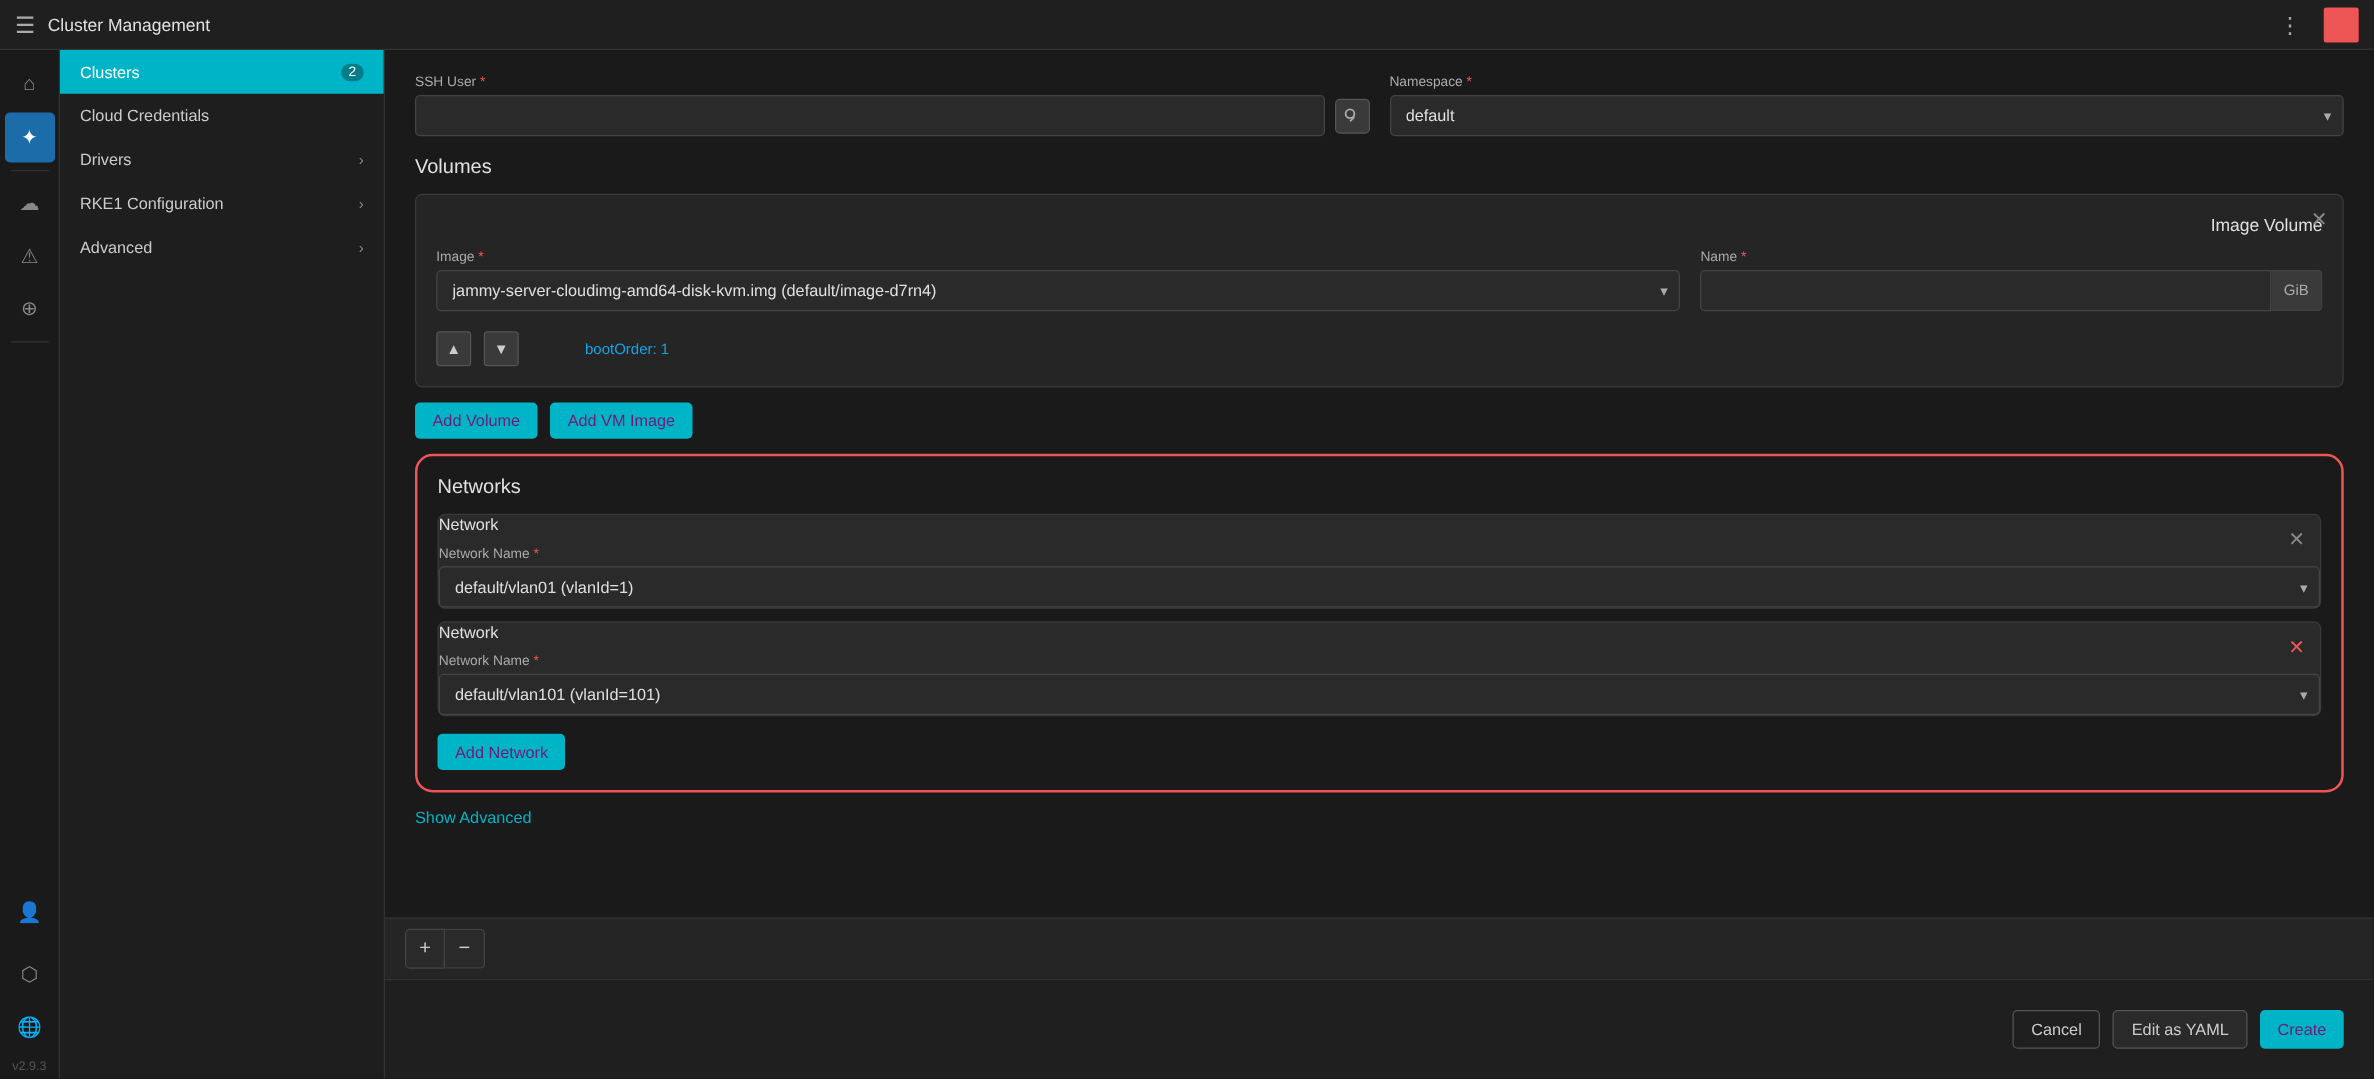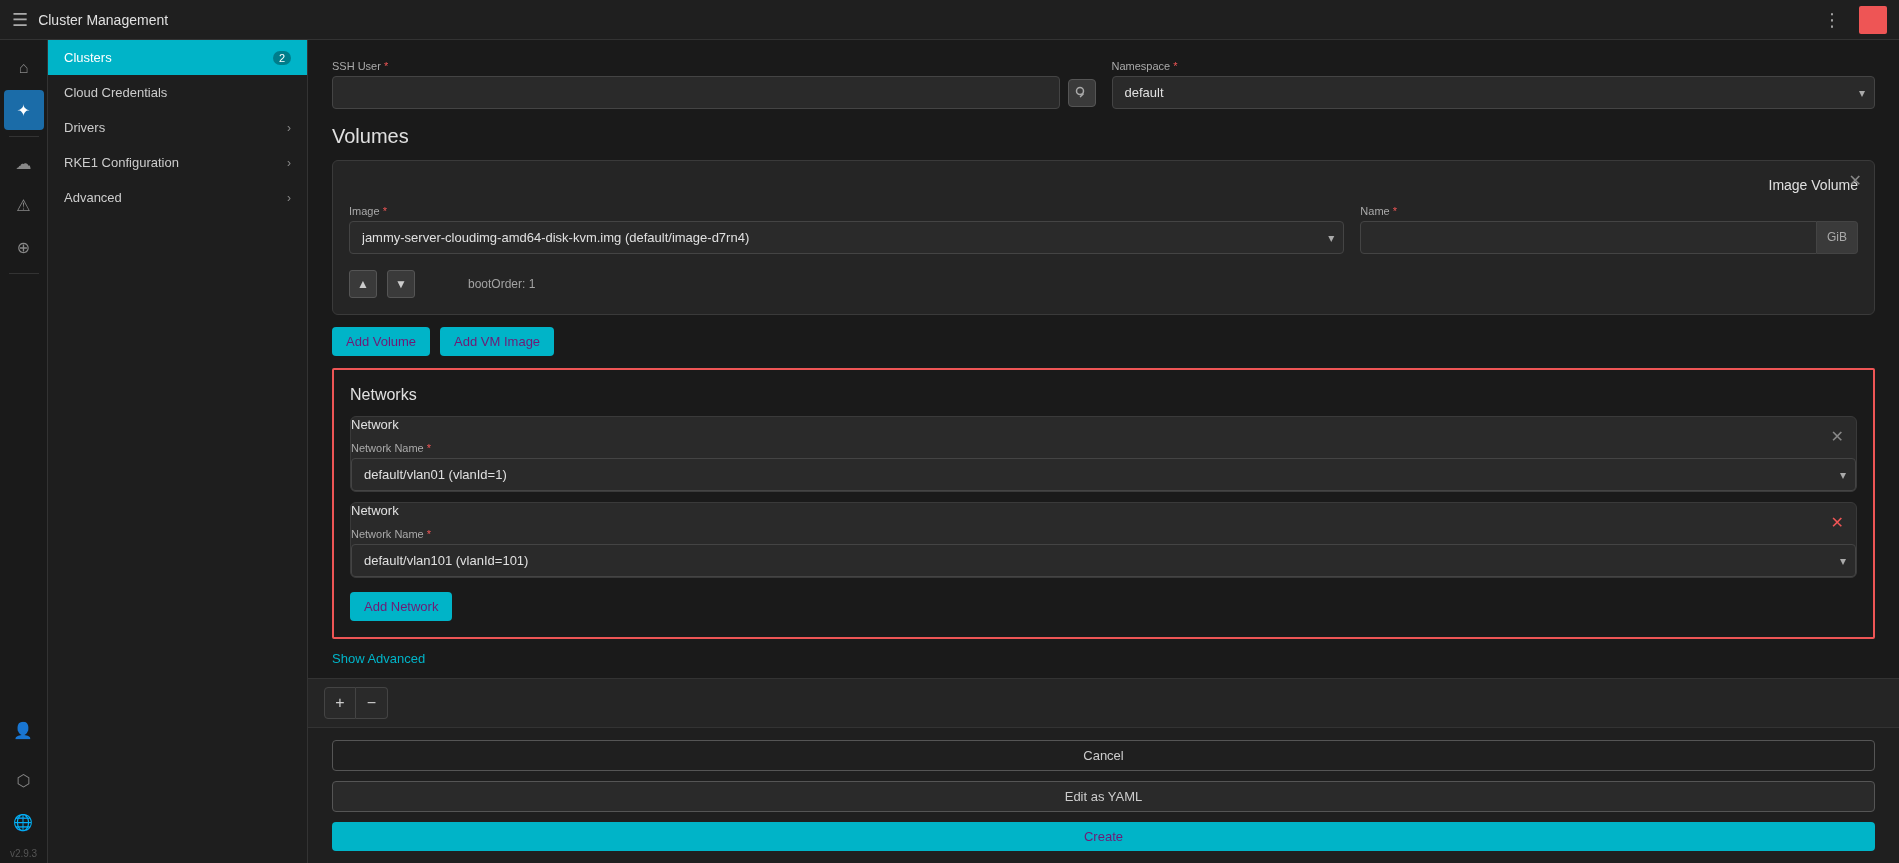--- a/index.html
+++ b/index.html
@@ -41,53 +41,53 @@
     .form-label .required { color: #e55; }
     .form-select { background: #2a2a2a; border: 1px solid #444; border-radius: 4px; color: #e0e0e0; padding: 8px 12px; font-size: 13px; appearance: none; width: 100%; cursor: pointer; }
     .form-input { background: #2a2a2a; border: 1px solid #444; border-radius: 4px; color: #e0e0e0; padding: 8px 12px; font-size: 13px; width: 100%; }
     .form-input-with-suffix { display: flex; }
     .form-input-with-suffix input { flex: 1; border-radius: 4px 0 0 4px; }
     .form-input-suffix { background: #3a3a3a; border: 1px solid #444; border-left: none; padding: 8px 10px; border-radius: 0 4px 4px 0; color: #aaa; font-size: 12px; }
     .select-wrapper { position: relative; }
     .select-wrapper::after { content: '▾'; position: absolute; right: 10px; top: 50%; transform: translateY(-50%); color: #aaa; pointer-events: none; font-size: 12px; }
 
     
-    .section-title { font-size: 20px; color: #e0e0e0; margin-bottom: 12px; margin-top: 8px; }
+    .section-title { font-size: 16px; color: #e0e0e0; margin-bottom: 12px; margin-top: 8px; }
 
     
     .card { background: #252525; border: 1px solid #3a3a3a; border-radius: 6px; padding: 16px; margin-bottom: 12px; position: relative; }
     .card-title { font-size: 14px; color: #e0e0e0; margin-bottom: 12px; text-align: right; }
     .card-close { position: absolute; top: 10px; right: 12px; cursor: pointer; color: #888; font-size: 16px; background: none; border: none; }
     .card-close.red { color: #e55; }
 
     
     .boot-order-row { display: flex; align-items: center; gap: 10px; margin-top: 8px; }
     .arrow-btn { background: #3a3a3a; border: 1px solid #555; color: #ccc; width: 28px; height: 28px; display: flex; align-items: center; justify-content: center; border-radius: 3px; cursor: pointer; font-size: 12px; }
-    .boot-order-text { color: #a3a3a3; font-size: 12px; padding-left: 43px; }
+    .boot-order-text { color: #0ea5e9; font-size: 12px; padding-left: 43px; }
 
     
     .btn { padding: 7px 14px; border-radius: 4px; border: none; cursor: pointer; font-size: 13px; }
     .btn-primary { background: #00b4c8; color: #701a75; }
     .btn-secondary { background: #2a2a2a; border: 1px solid #555; color: #ccc; }
     .btn-outline { background: transparent; border: 1px solid #555; color: #ccc; }
     .btn-row { display: flex; gap: 10px; margin-bottom: 12px; }
 
     
-    .networks-section { border: 2px solid #e55; border-radius: 2px; padding: 16px; margin-bottom: 12px; }
+    .networks-section { border: 2px solid #e55; border-radius: 14px; padding: 16px; margin-bottom: 12px; }
     .networks-title { font-size: 16px; color: #e0e0e0; margin-bottom: 12px; }
 
     
     .network-card { background: #2a2a2a; border: 1px solid #3a3a3a; border-radius: 6px; margin-bottom: 10px; position: relative; }
     .network-card-title { font-size: 13px; color: #e0e0e0; margin-bottom: 10px; }
 
     
     .link-btn { background: none; border: none; color: #00b4c8; cursor: pointer; font-size: 13px; padding: 0; }
 
     
-    .bottom-bar { background: #1f1f1f; border-top: 1px solid #333; padding: 12px 24px; display: flex; justify-content: flex-end; gap: 10px; flex-shrink: 0; flex-direction: column; }
+    .bottom-bar { background: #1f1f1f; border-top: 1px solid #333; padding: 24px 24px; display: flex; justify-content: flex-end; gap: 10px; flex-shrink: 0; }
 
     
     .tab-bar { display: flex; background: #252525; border-top: 1px solid #333; padding: 8px 16px; gap: 0; }
     .tab-btn { background: #2a2a2a; border: 1px solid #444; color: #ccc; width: 32px; height: 32px; display: flex; align-items: center; justify-content: center; cursor: pointer; font-size: 16px; }
     .tab-btn:first-child { border-radius: 4px 0 0 4px; }
     .tab-btn:last-child { border-radius: 0 4px 4px 0; border-left: none; }
   </style>
 </head>
 <body>
 

